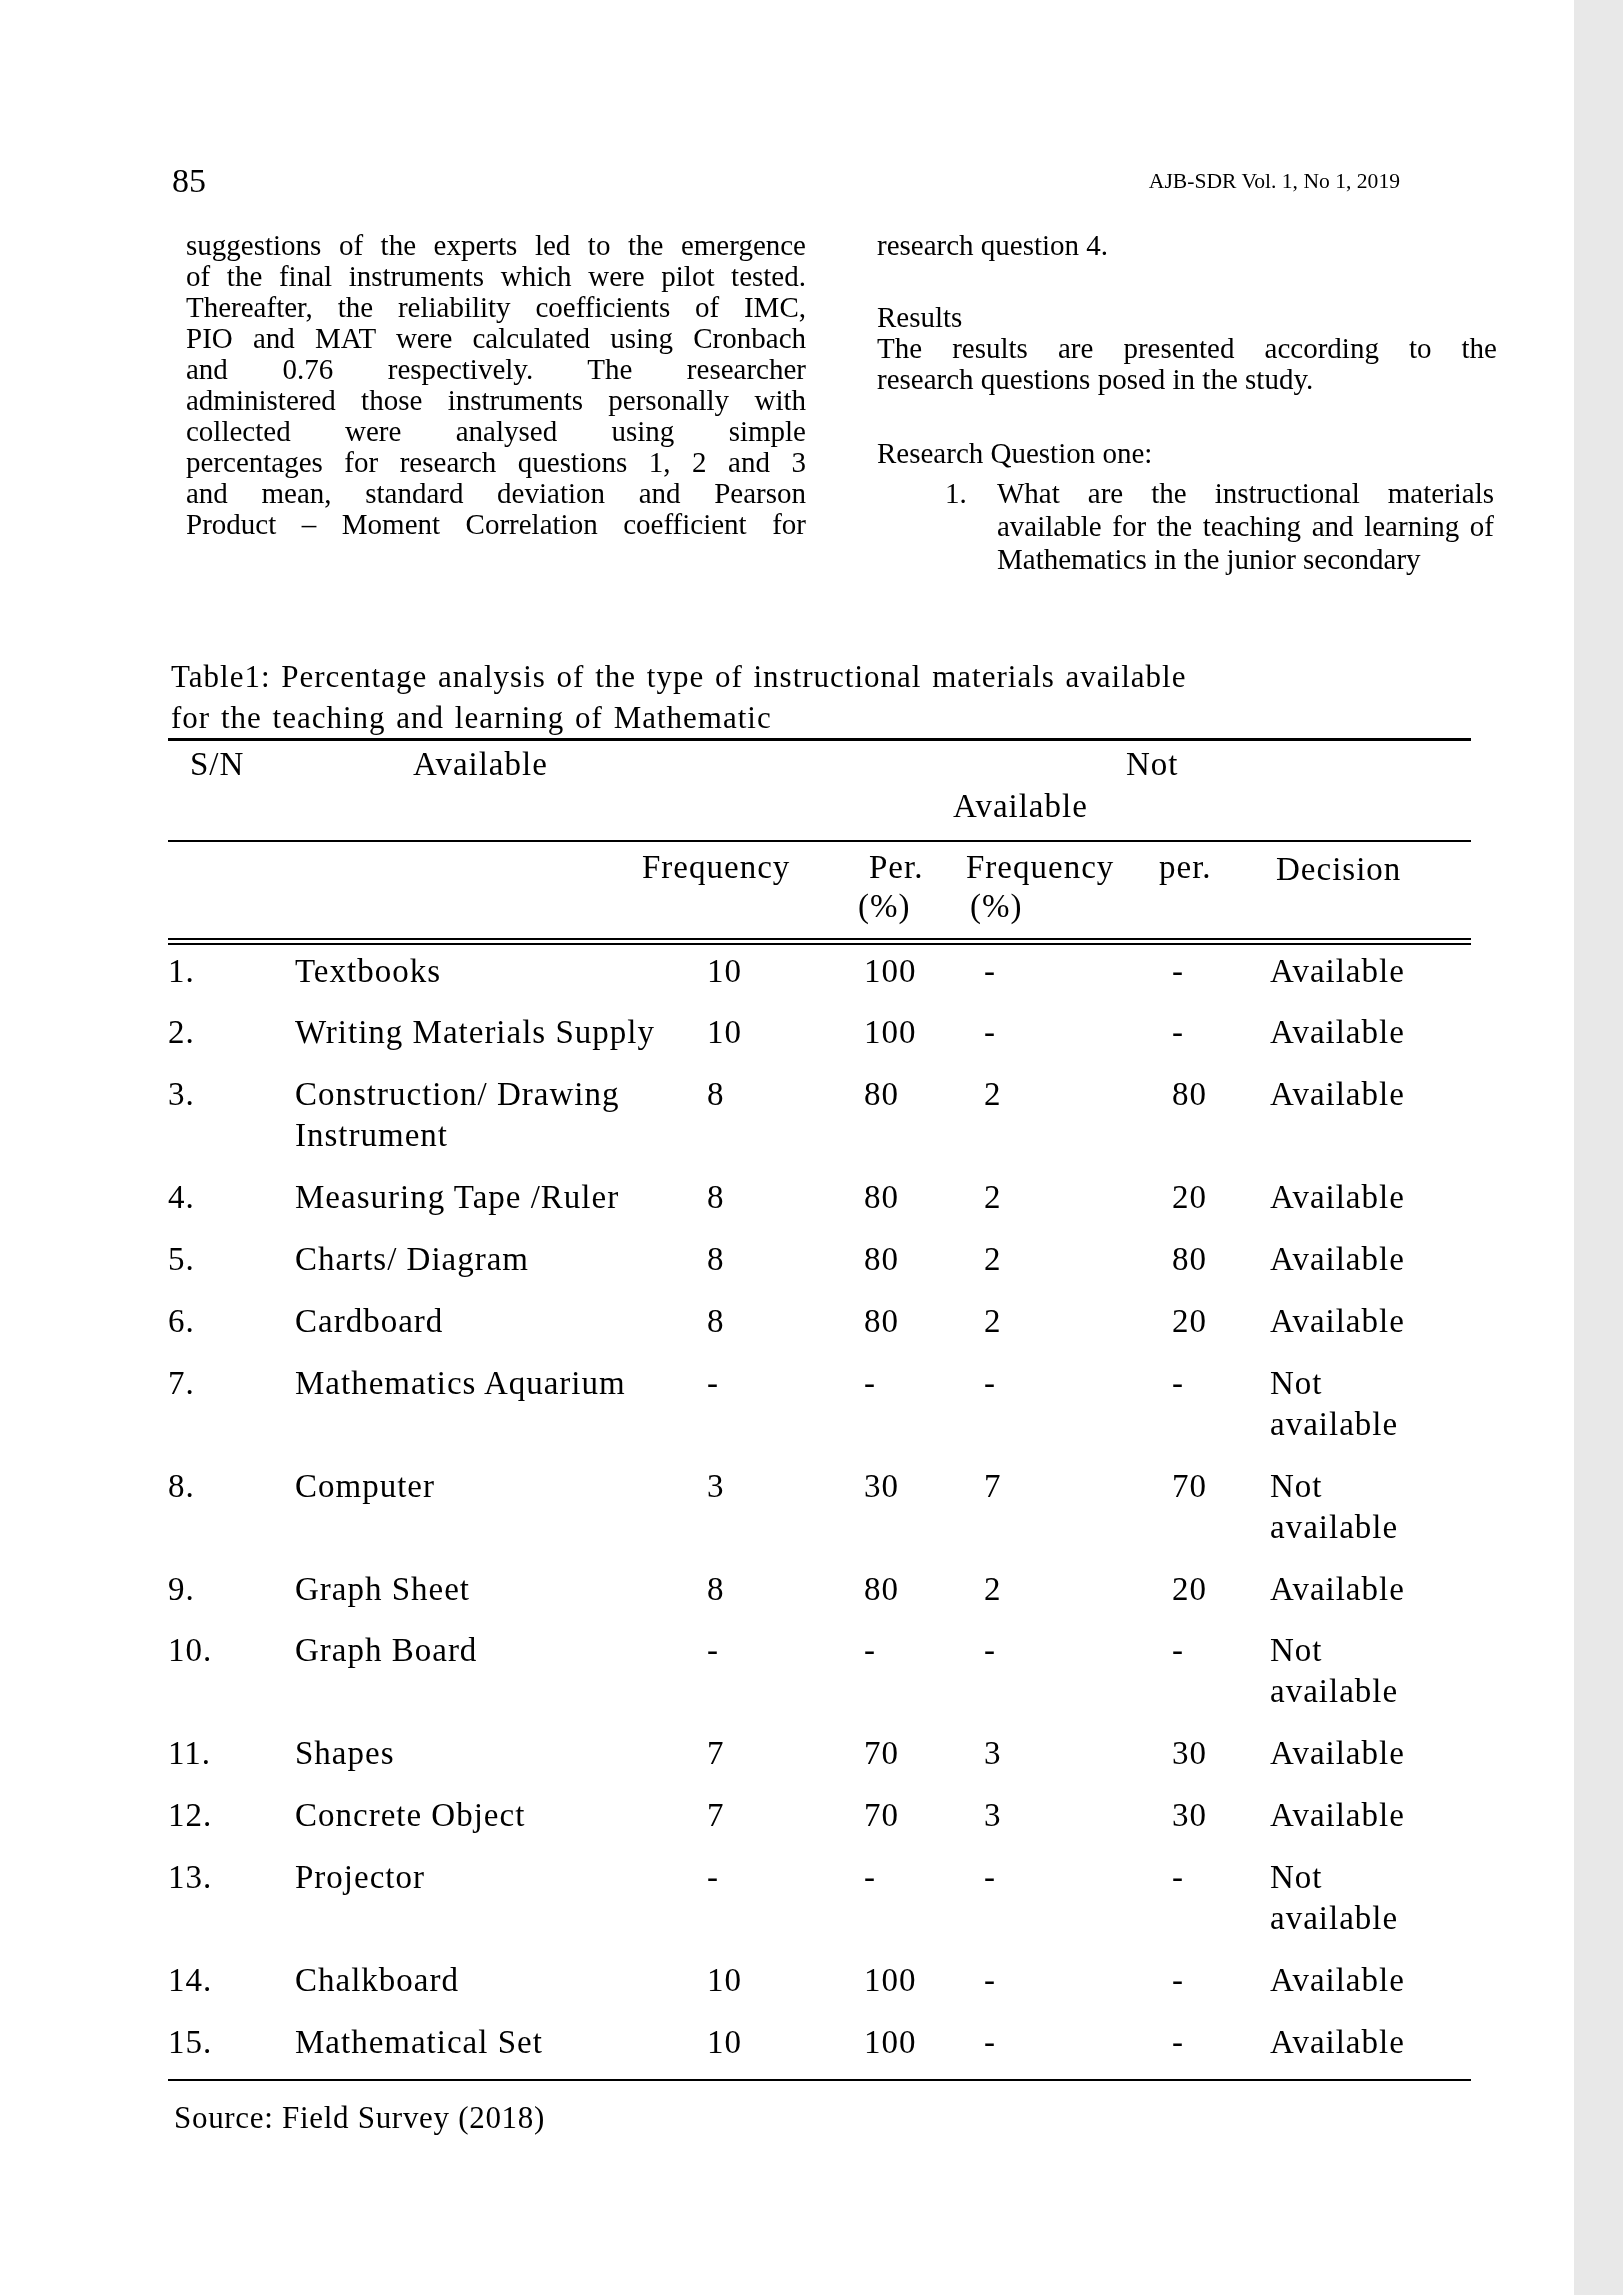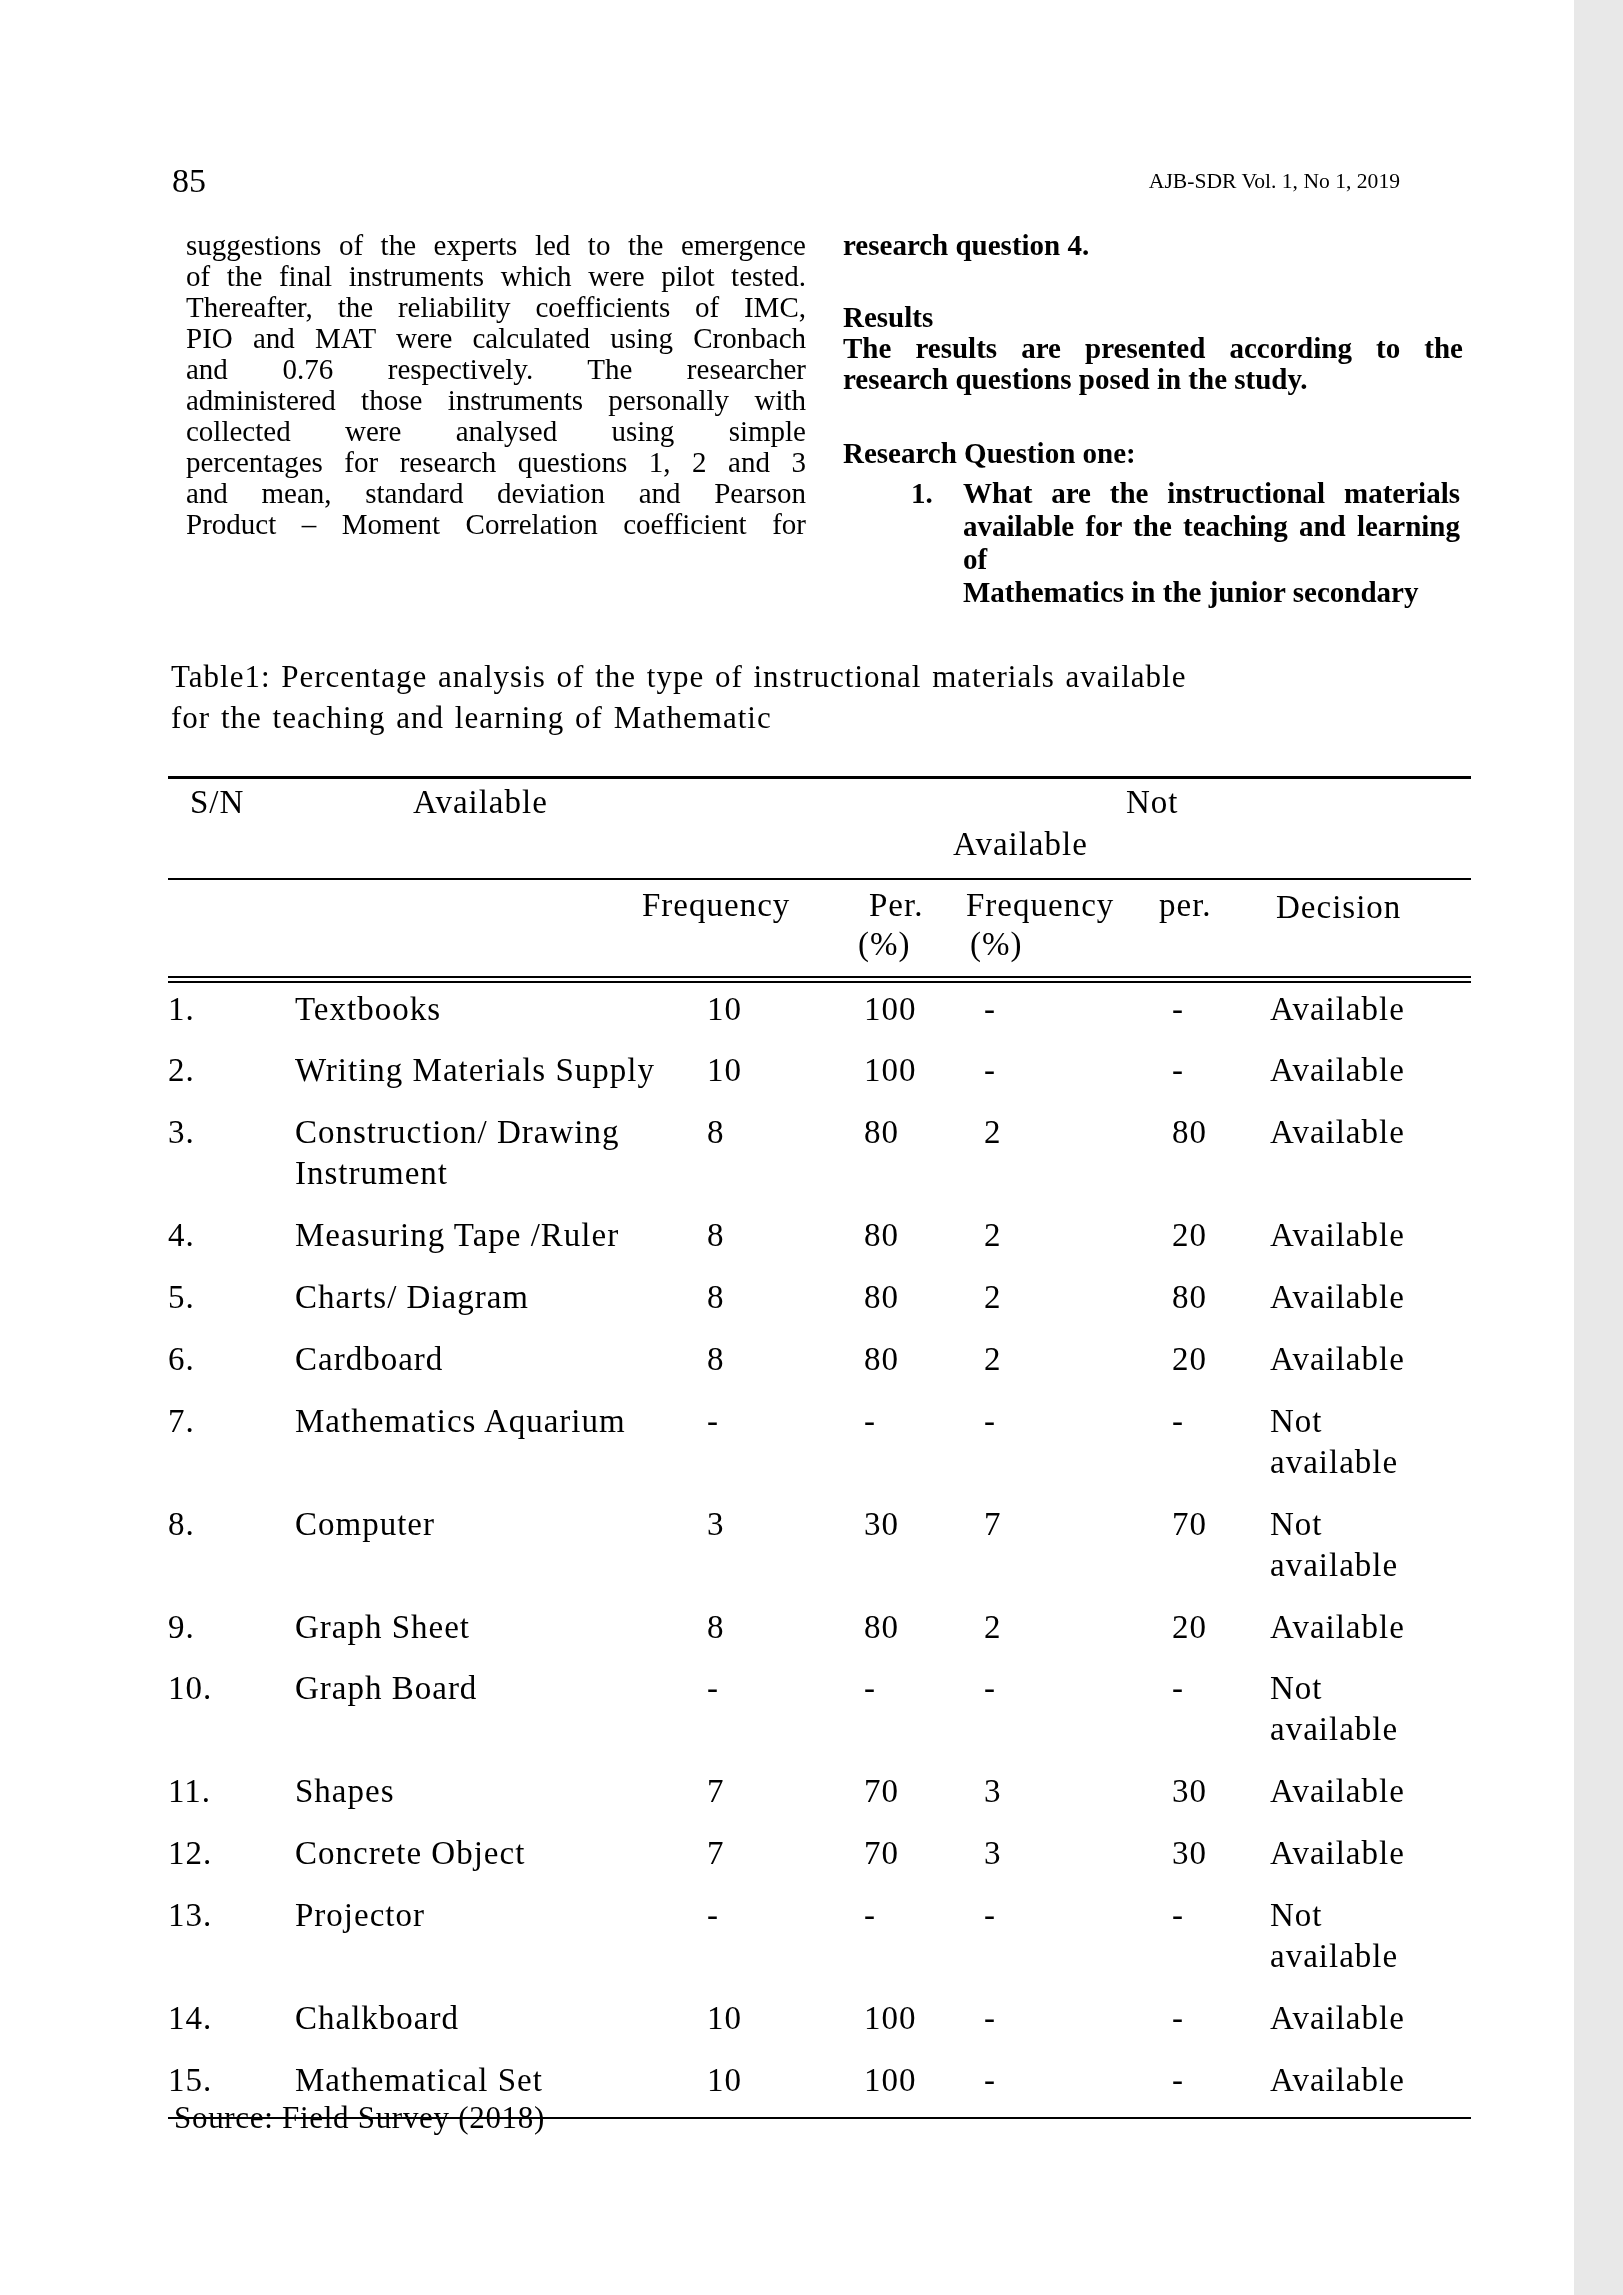--- a/index.html
+++ b/index.html
@@ -23,21 +23,21 @@
     position: absolute; right: 174px; top: 171px;
     font-size: 21.6px; line-height: 21.6px;
   }
 
   
   .col {
     position: absolute; top: 230px;
     font-size: 29px; line-height: 31px; margin-left: 15px;
   }
   .col-left  { left: 171px;  width: 620px; }
-  .col-right { left: 828px; width: 620px; font-weight: bold; }
+  .col-right { left: 862px; width: 620px; }
 
   .justify-lines .tline {
     text-align: justify;
     text-align-last: justify;
     white-space: normal;
   }
   .justify-lines.soft-last .tline:last-child {
     text-align-last: left;
   }
 
@@ -52,21 +52,21 @@
 
   
   .table-caption {
     position: absolute; left: 171px; top: 656px; width: 1145px;
     font-size: 31px; line-height: 41px; letter-spacing: 1px;
     word-spacing: 2px;
   }
 
   
   .table-wrap {
-    position: absolute; left: 168px; top: 776px; width: 1303px;
+    position: absolute; left: 168px; top: 738px; width: 1303px;
     font-size: 33px; letter-spacing: 1px;
   }
   .rule        { height: 2.6px; background: #000; }
   .double-rule { height: 7.2px; border-top: 2px solid #000; border-bottom: 2px solid #000; }
 
   .hdr-band { position: relative; }
   .hdr-band-1 { height: 99px; }
   .hdr-band-2 { height: 96px; }
   .hdr-band span { position: absolute; line-height: 37px; white-space: nowrap; }
 

